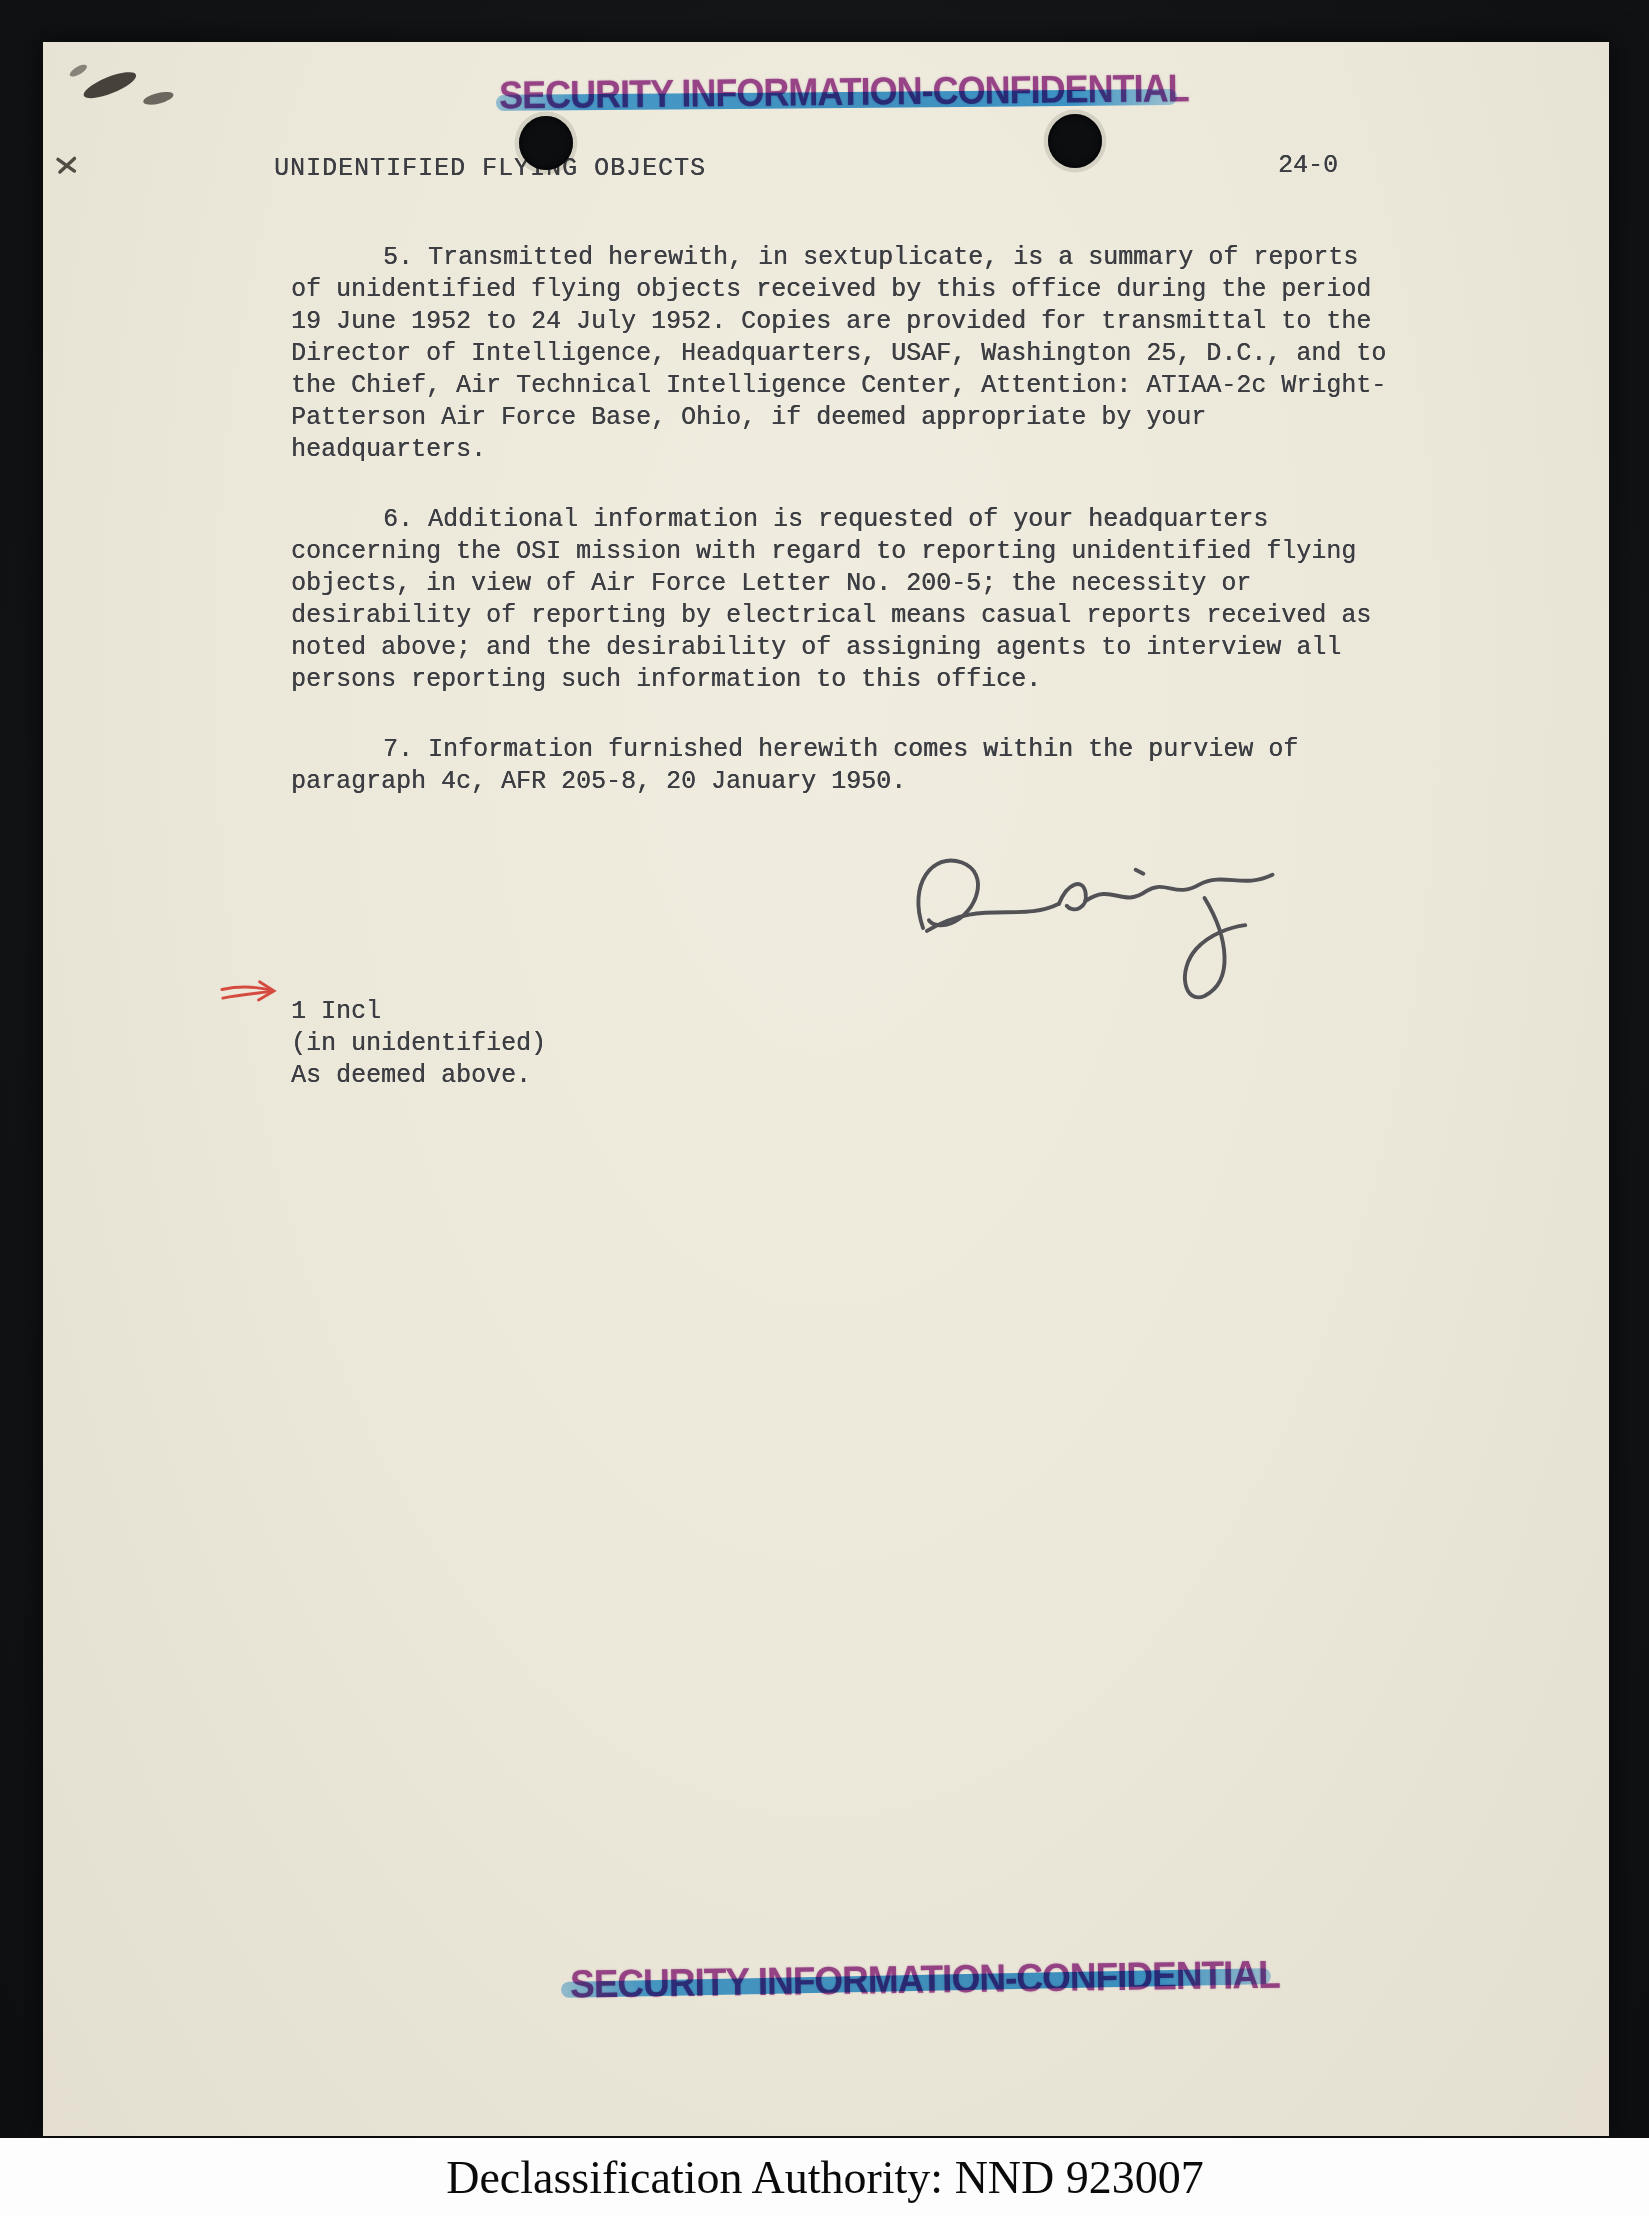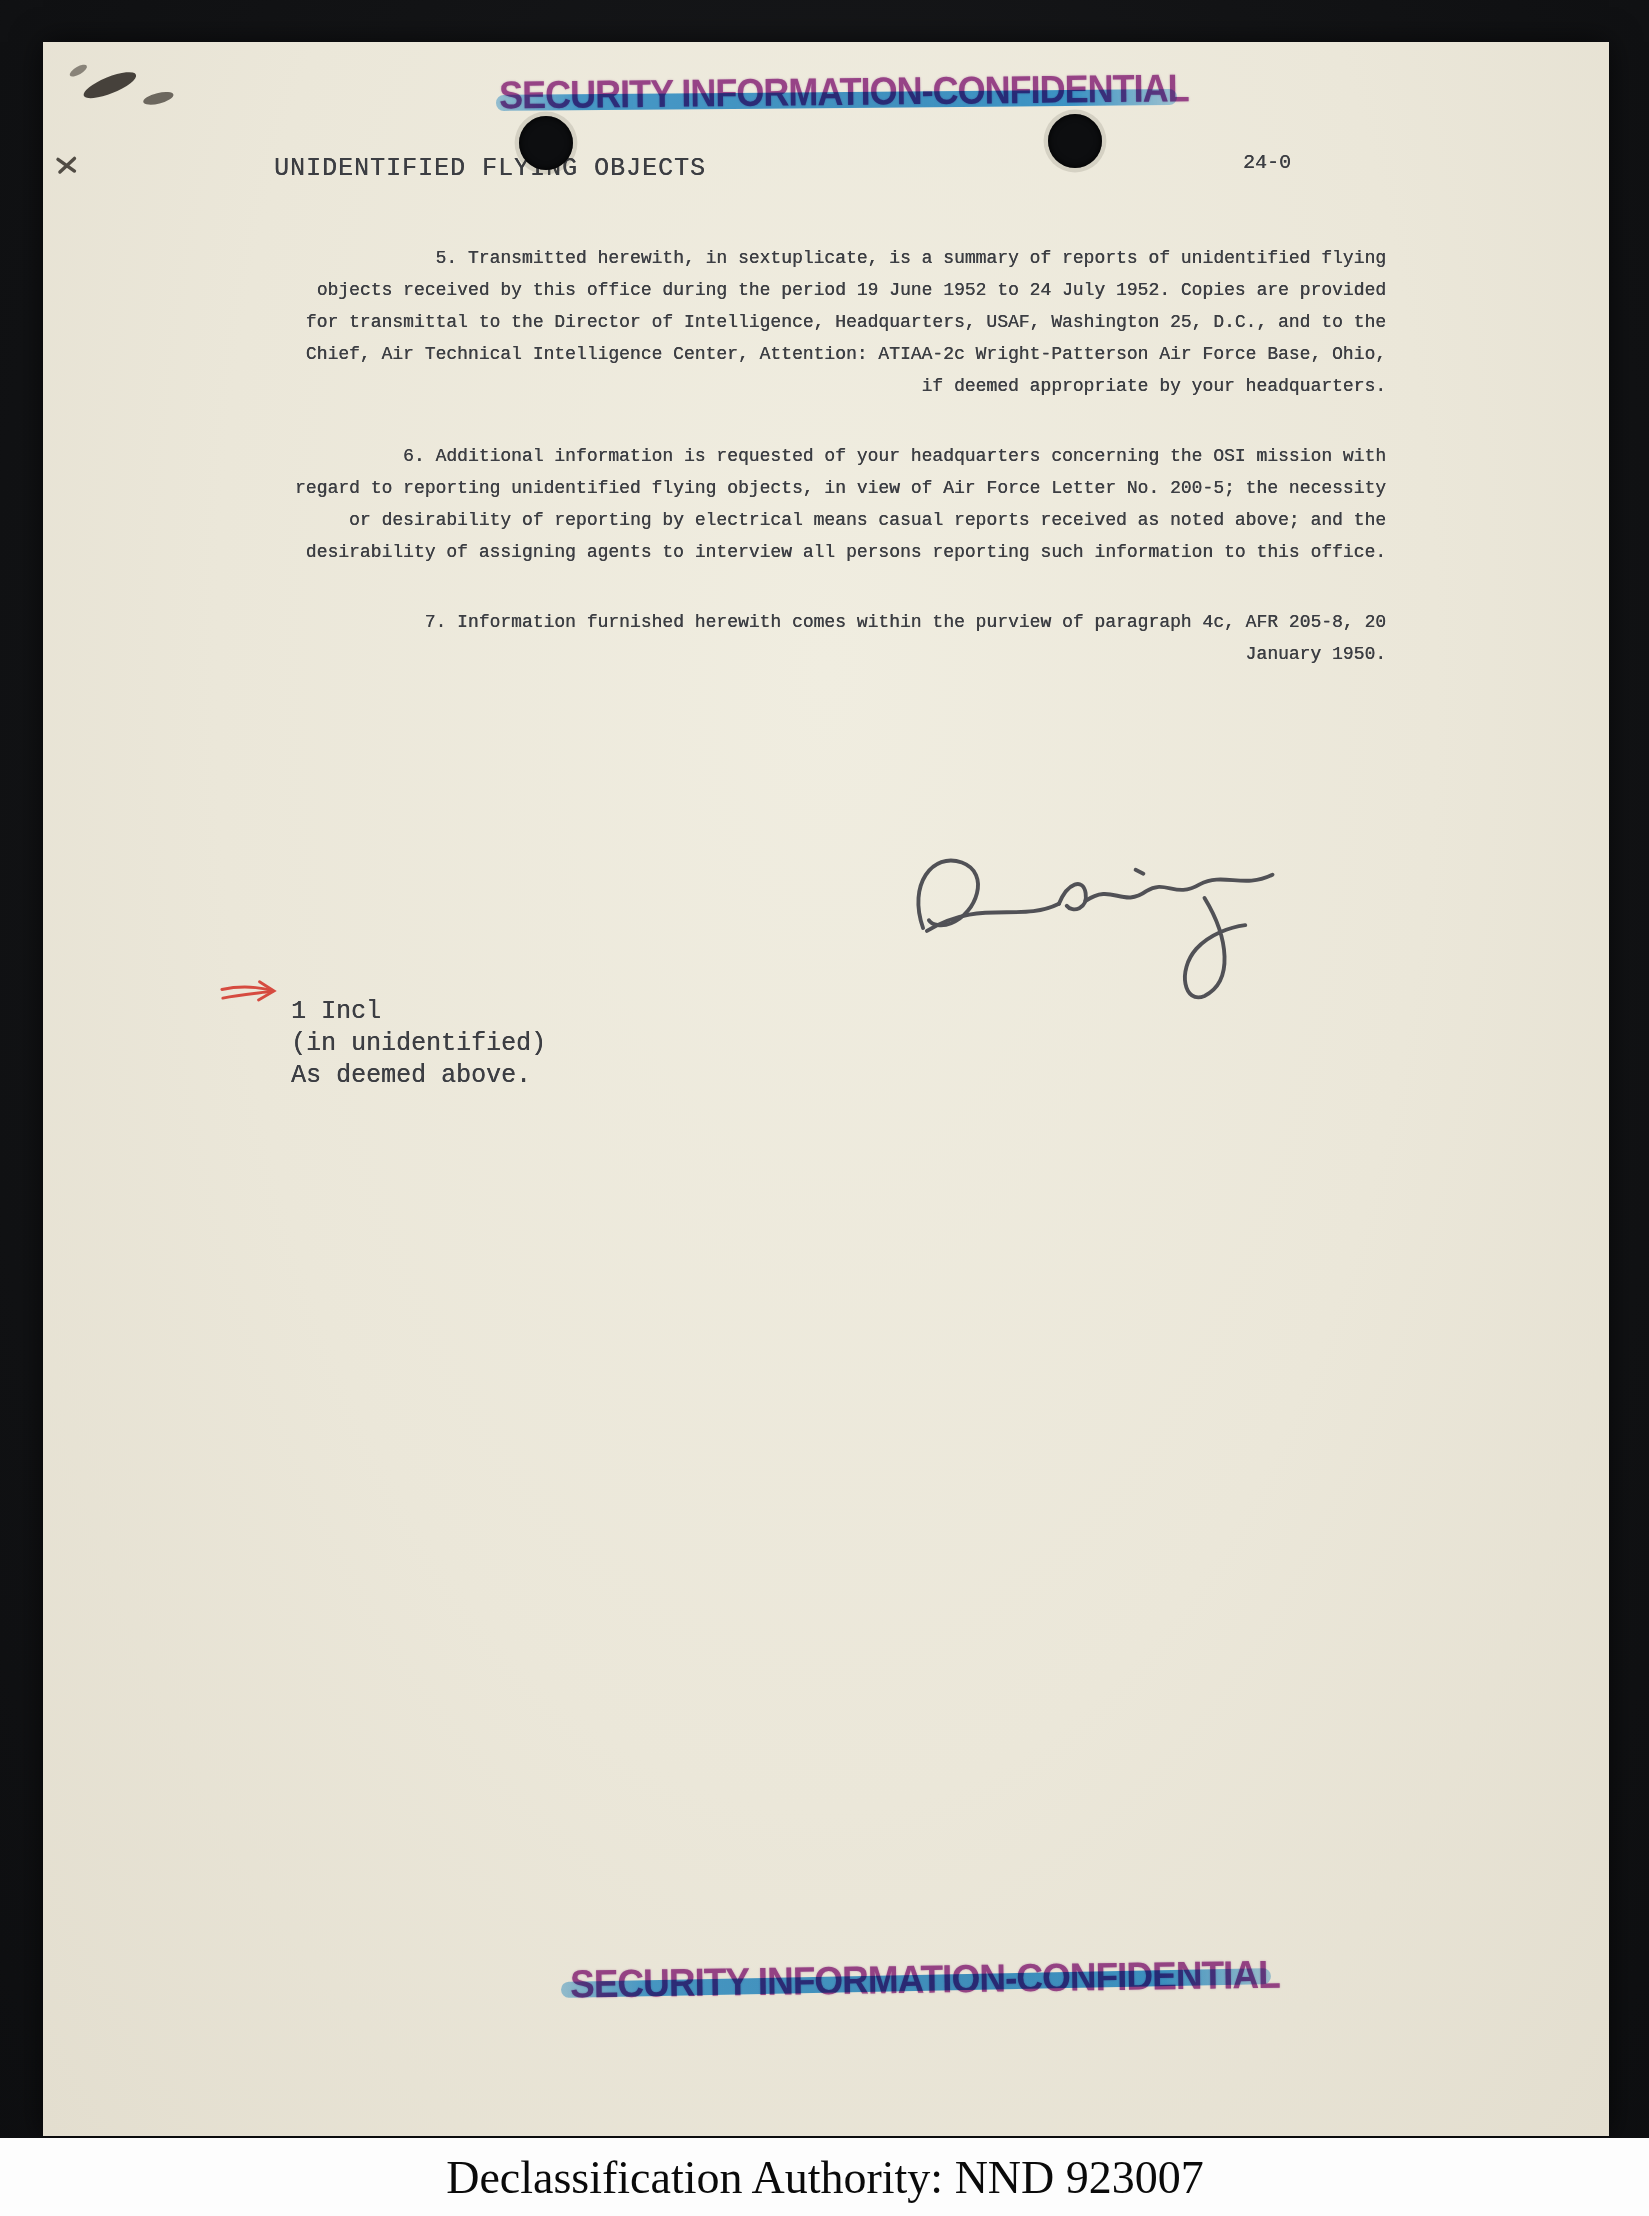--- a/index.html
+++ b/index.html
@@ -5,22 +5,22 @@
   html,body{margin:0;padding:0;background:#0c0d0e;}
   .page{position:relative;width:1650px;height:2216px;overflow:hidden;
         background:radial-gradient(ellipse at 50% 38%, #1b1c1f 0%, #131416 55%, #0e0f11 100%);}
   .paper{position:absolute;left:43px;top:42px;width:1566px;height:2094px;z-index:0;
          background:#ece8da;
          background-image:radial-gradient(ellipse at 50% 30%, #f0edE0 0%, #ebe7d9 55%, #e3decf 100%);
          box-shadow:0 0 29px rgba(0,0,0,.65);}
   .mono{font-family:"Liberation Mono","DejaVu Sans Mono",monospace;color:#3c3e43;
         text-shadow:0.3px 0 0 currentColor;}
   .doc-title{position:absolute;left:274px;top:154px;font-size:25px;letter-spacing:1px;z-index:2;white-space:nowrap;}
-  .page-num{position:absolute;left:1243px;top:151px;font-size:20px;z-index:2;white-space:nowrap;}
-  .bodytext{position:absolute;left:284px;top:242px;width:1102px;font-size:18px;line-height:32px;z-index:2;text-align:right;}
+  .page-num{position:absolute;left:1278px;top:151px;font-size:25px;z-index:2;white-space:nowrap;}
+  .bodytext{position:absolute;left:291px;top:242px;width:1102px;font-size:25px;line-height:32px;z-index:2;}
   .bodytext p{margin:0 0 38px 0;text-indent:92px;}
   .sig-block{position:absolute;left:937px;top:922px;font-size:25px;line-height:32px;z-index:2;}
   .encl-block{position:absolute;left:291px;top:996px;font-size:25px;line-height:32px;z-index:2;}
   .stamp{position:absolute;font-family:"Liberation Sans","DejaVu Sans",sans-serif;font-weight:700;
          color:rgba(158,66,152,0.93);mix-blend-mode:multiply;white-space:nowrap;text-align:center;
          letter-spacing:-1px;z-index:2;text-shadow:0 0 1.9px rgba(158,66,152,0.45);}
   .stamp-top{left:499px;top:71px;width:675px;font-size:36px;transform:rotate(-0.6deg) scaleY(1.08);}
   .stamp-bottom{left:570px;top:1959px;width:694px;font-size:37px;transform:rotate(-0.8deg) scaleY(1.06);}
   .marker{position:absolute;height:16px;border-radius:7.8px;mix-blend-mode:multiply;z-index:3;
           background:linear-gradient(90deg, rgba(44,151,225,0.45), rgba(44,151,225,0.85) 12%,

